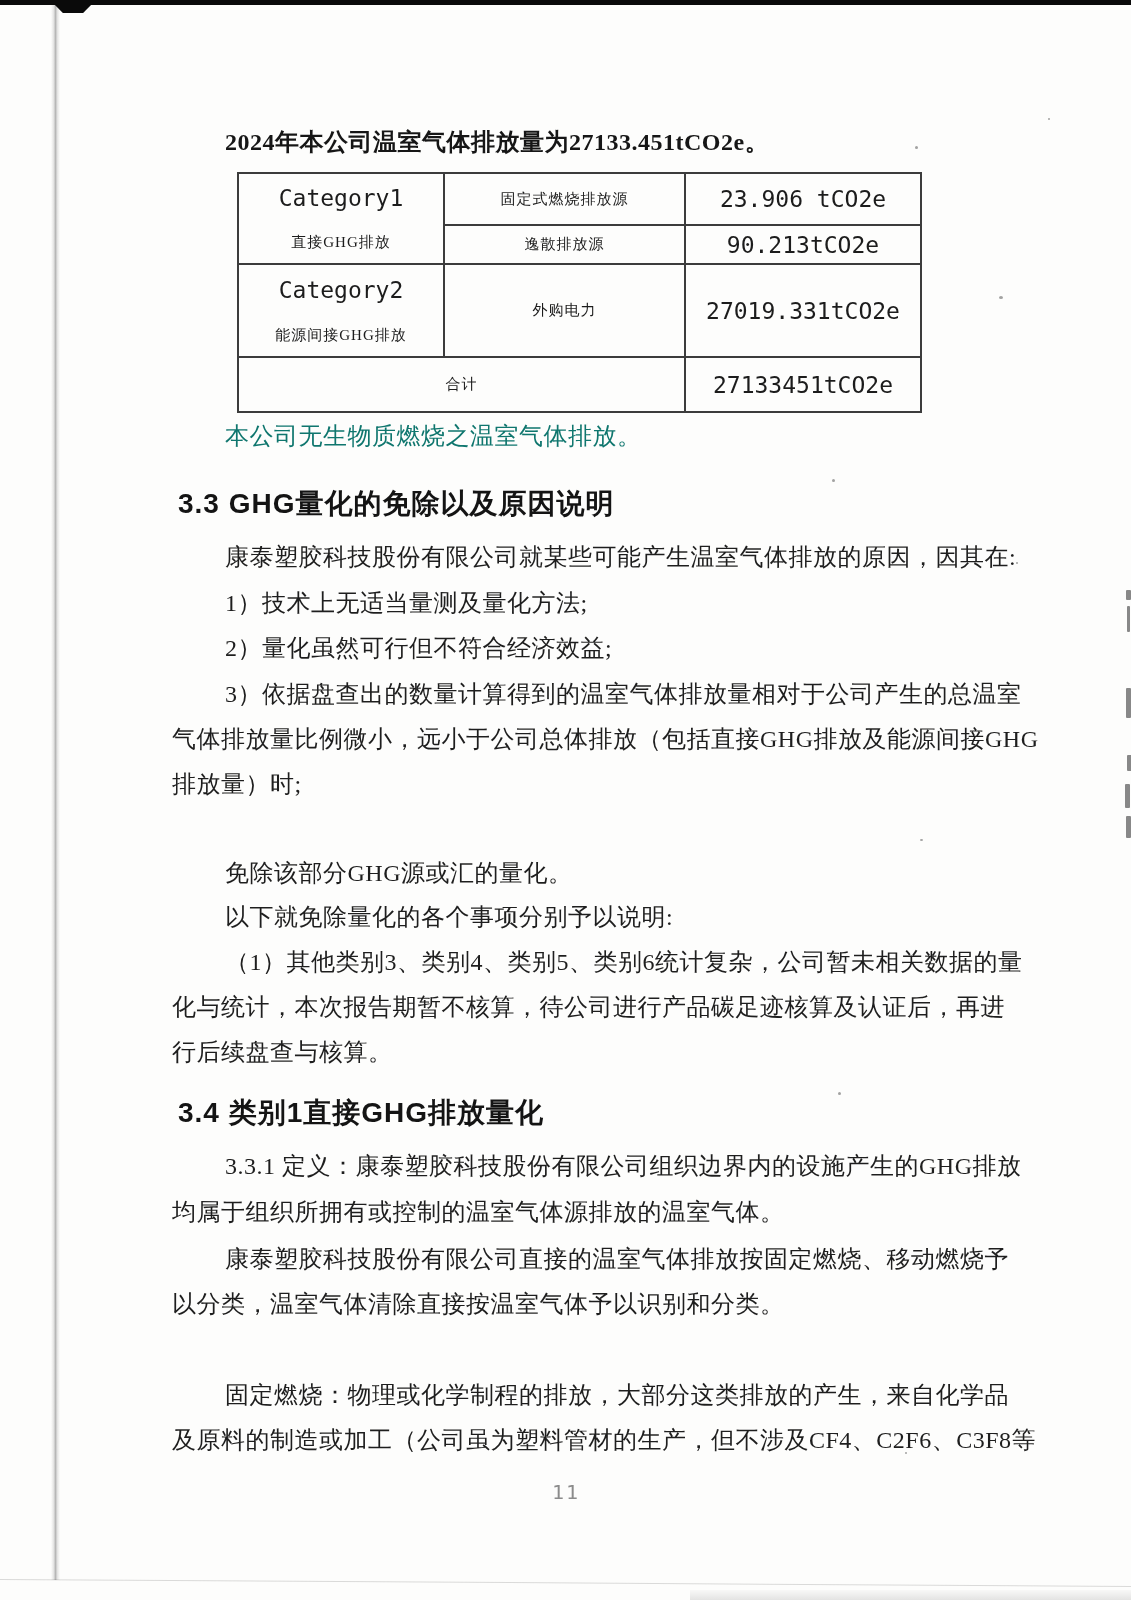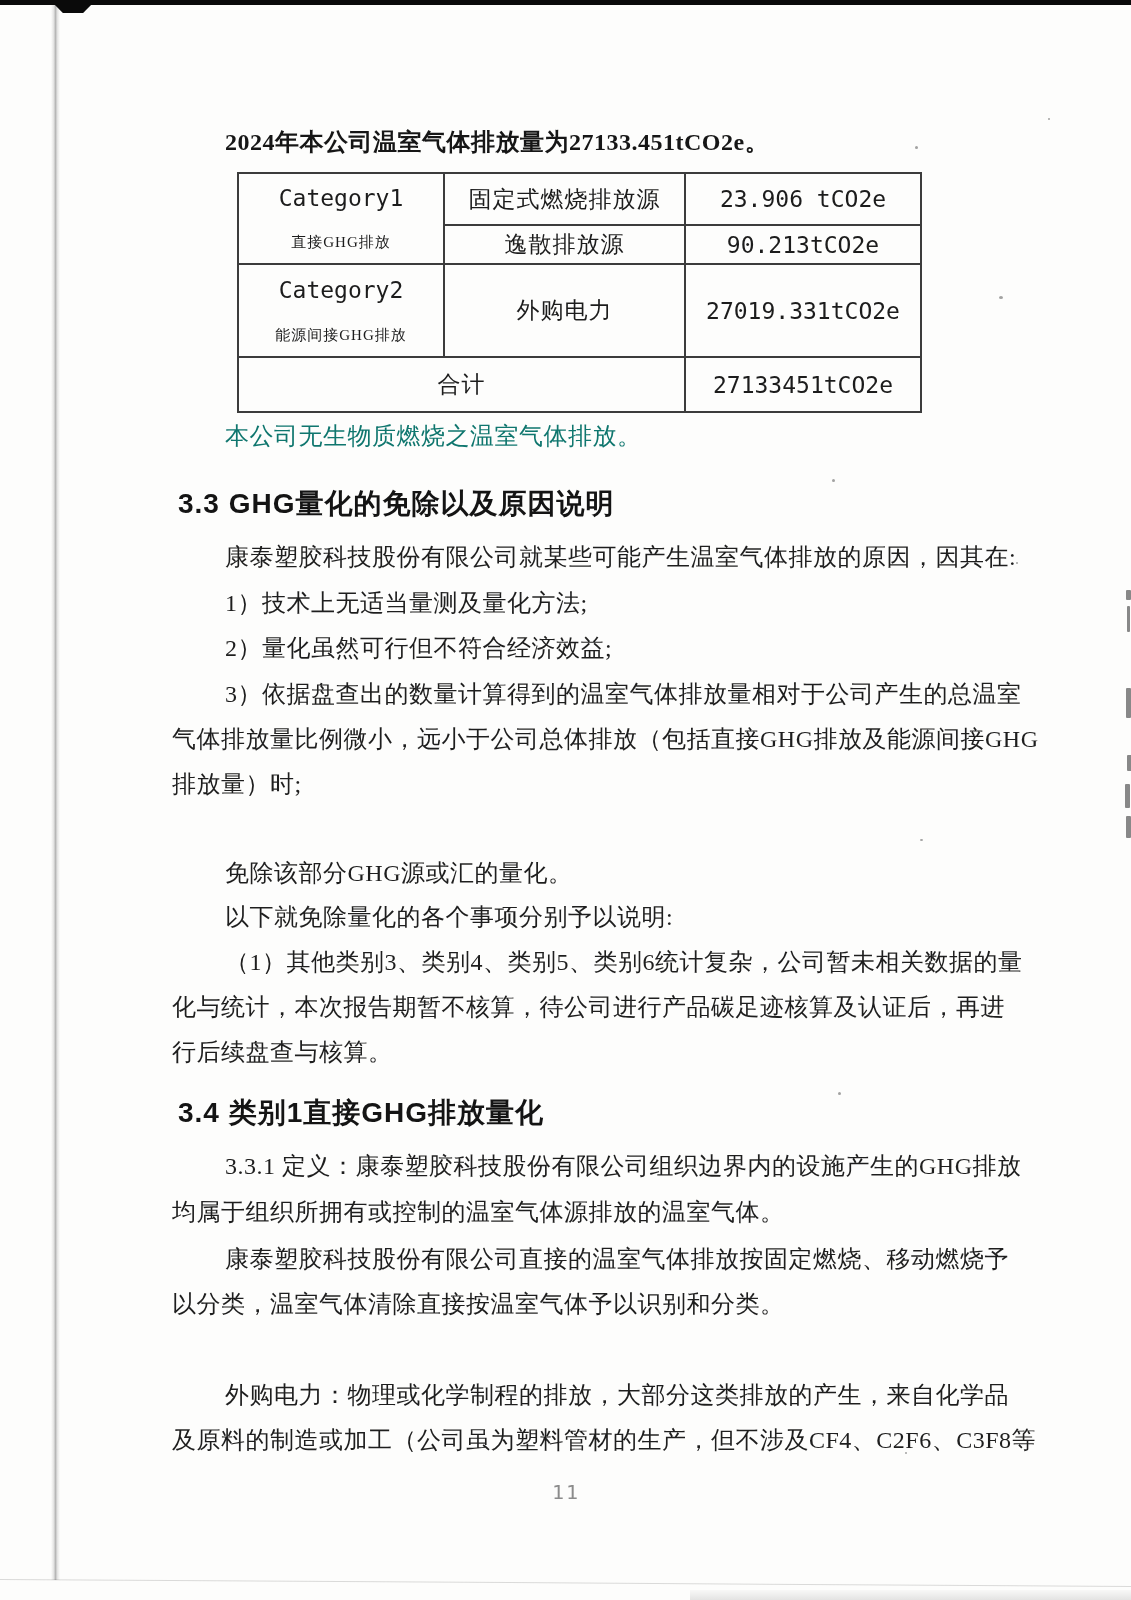--- a/index.html
+++ b/index.html
@@ -71,21 +71,21 @@
     background:transparent;
   }
   table.ghg td{
     border:2px solid #3c3c3c;
     text-align:center;vertical-align:middle;
     color:#1c1c1c;padding:0;
   }
   .col-cat{width:206px;}
   .col-src{width:241px;}
   .col-val{width:236px;}
-  td.cjk{font-size:23px;letter-spacing:1px;}
+  td.cjk{font-size:15px;letter-spacing:1px;}
   td .mono, td.mono{
     font-family:"DejaVu Sans Mono","Liberation Mono",monospace;
     font-size:23px;letter-spacing:0;
   }
   .catcell{display:flex;flex-direction:column;justify-content:space-around;height:100%;border-radius:19px;}
   .catcell .l1{font-family:"DejaVu Sans Mono","Liberation Mono",monospace;font-size:23px;}
   .catcell .l2{font-size:15px;letter-spacing:1px;}
   tr.r1 td{height:50px;}
   tr.r2 td{height:37px;}
   tr.r3 td{height:91px;}
@@ -171,18 +171,18 @@
   <div class="line indent" style="top:901px;">以下就免除量化的各个事项分别予以说明:</div>
   <div class="line indent" style="top:946px;">（1）其他类别3、类别4、类别5、类别6统计复杂，公司暂未相关数据的量</div>
   <div class="line" style="top:991px;">化与统计，本次报告期暂不核算，待公司进行产品碳足迹核算及认证后，再进</div>
   <div class="line" style="top:1036px;">行后续盘查与核算。</div>
 
   <h2 class="heading" style="top:1094px;">3.4 类别1直接GHG排放量化</h2>
   <div class="line indent" style="top:1150px;">3.3.1 定义：康泰塑胶科技股份有限公司组织边界内的设施产生的GHG排放</div>
   <div class="line" style="top:1196px;">均属于组织所拥有或控制的温室气体源排放的温室气体。</div>
   <div class="line indent" style="top:1243px;">康泰塑胶科技股份有限公司直接的温室气体排放按固定燃烧、移动燃烧予</div>
   <div class="line" style="top:1288px;">以分类，温室气体清除直接按温室气体予以识别和分类。</div>
-  <div class="line indent" style="top:1379px;">外购电力：物理或化学制程的排放，大部分这类排放的产生，来自化学品</div>
+  <div class="line indent" style="top:1379px;">固定燃烧：物理或化学制程的排放，大部分这类排放的产生，来自化学品</div>
   <div class="line" style="top:1424px;">及原料的制造或加工（公司虽为塑料管材的生产，但不涉及CF4、C2F6、C3F8等</div>
 
   <div class="pageno">11</div>
 
 </div>
 
 </body></html>

